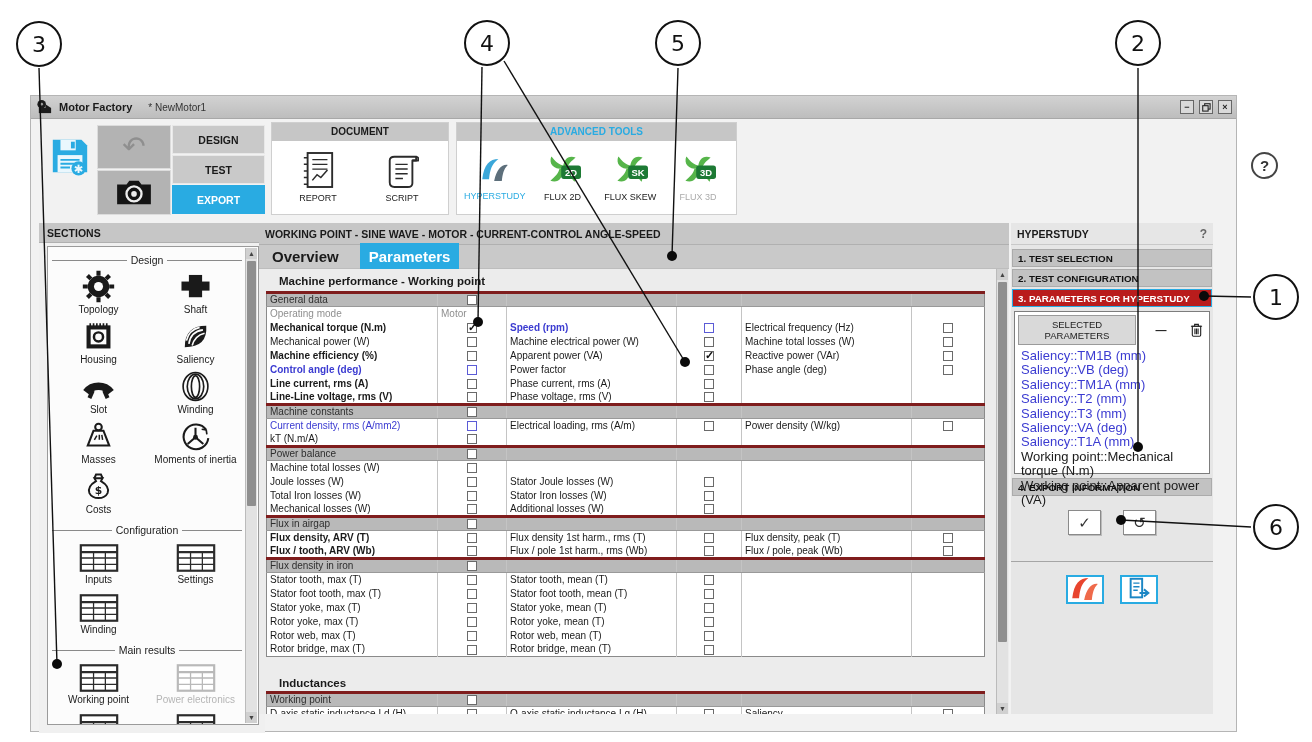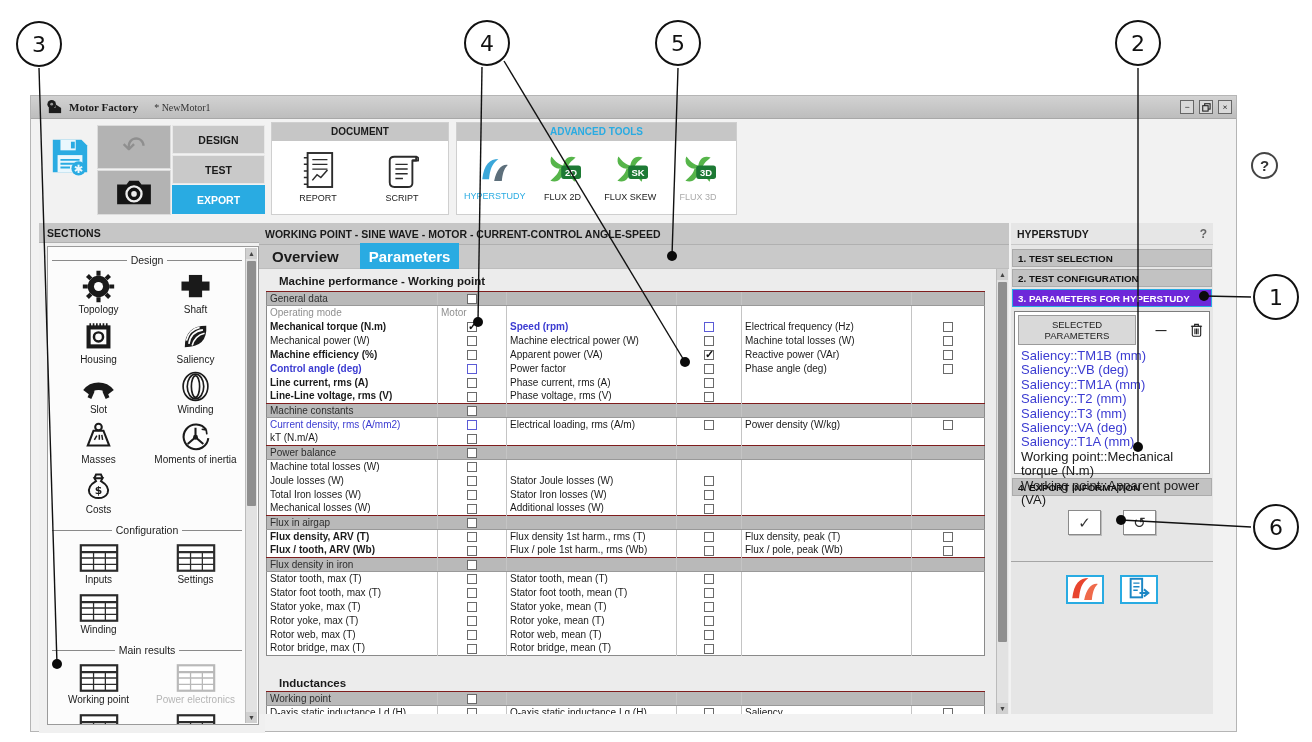--- a/index.html
+++ b/index.html
@@ -3,21 +3,21 @@
 <meta charset="utf-8">
 <style>
   html,body{margin:0;padding:0;background:#fff;}
   *{box-sizing:border-box;}
   .page{position:relative;width:1312px;height:742px;background:#fff;overflow:hidden;
         font-family:"Liberation Sans",sans-serif;font-size:10px;color:#1a1a1a;}
 
   
   .app{position:absolute;left:30px;top:95px;width:1207px;height:637px;background:#f2f2f2;border:1px solid #b5b5b5;}
   .titlebar{position:absolute;left:0;top:0;right:0;height:23px;background:linear-gradient(#d2d2d2,#bdbdbd);
-            border-bottom:1px solid #a8a8a8;display:flex;align-items:center;padding-left:15px;font-family:Liberation Serif, serif;}
+            border-bottom:1px solid #a8a8a8;display:flex;align-items:center;padding-left:5px;}
   .titlebar .app-title{font-weight:bold;font-size:11px;margin-left:6px;}
   .titlebar .doc-title{font-size:10px;color:#333;margin-left:16px;}
   .win-controls{position:absolute;right:4px;top:4px;display:flex;gap:5px;}
   .win-btn{width:14px;height:14px;background:#d9d9d9;border:1px solid #666;display:flex;align-items:center;justify-content:center;
            font-size:9px;font-weight:bold;color:#222;line-height:1;}
 
   
   .tb-save{position:absolute;left:16px;top:36px;width:46px;height:52px;display:flex;align-items:center;justify-content:center;}
   .tb-gray{position:absolute;background:#b3b3b3;border:1px solid #dcdcdc;display:flex;align-items:center;justify-content:center;}
   .tb-undo{left:66px;top:29px;width:74px;height:44px;color:#8f8f8f;font-size:28px;line-height:1;}
@@ -60,40 +60,40 @@
   .mheader{height:22px;background:#c6c6c6;font-weight:bold;font-size:10.5px;padding:5px 0 0 6px;border-bottom:1px solid #b0b0b0;white-space:nowrap;}
   .tabbar{height:24px;background:#c9c9c9;display:flex;align-items:center;padding-left:4px;border-bottom:1px solid #bdbdbd;}
   .tab{font-weight:bold;font-size:15px;padding:5px 9px;color:#1a1a1a;}
   .tab.active{background:#29abe2;color:#fff;margin-left:12px;}
   .mcontent{position:absolute;left:0;right:0;top:46px;height:445px;background:#ececec;overflow:hidden;}
   .mtitle{position:absolute;left:20px;font-weight:bold;font-size:11.5px;white-space:nowrap;}
   table.params{position:absolute;left:7px;border-collapse:collapse;table-layout:fixed;width:718px;background:#fff;
                border:1px solid #8a8a8a;font-size:10px;}
   table.params td{height:14px;line-height:12px;padding:0 3px;border-left:1px solid #c4c4c4;overflow:hidden;white-space:nowrap;}
   table.params td:first-child{border-left:none;}
-  table.params tr.grp td{background:#b9b9b9;border-top:1px solid #7f1d1d;border-bottom:1px solid #999;color:#2e2e2e;}
+  table.params tr.grp td{background:#b9b9b9;border-top:3px solid #7f1d1d;border-bottom:1px solid #999;color:#2e2e2e;}
   td.lbl.bold{font-weight:bold;}
   td.lbl.blue{color:#3b3bd1;}
   td.lbl.boldblue{color:#3b3bd1;font-weight:bold;}
   td.lbl.gray{color:#8f8f8f;}
   td.cbc{text-align:center;}
   .cb{display:inline-block;width:10px;height:10px;border:1px solid #6a6a6a;background:#fff;vertical-align:middle;position:relative;}
   .cb.blue{border-color:#5b5bd6;}
   .cb.checked::after{content:"✓";position:absolute;left:0px;top:-3px;font-size:11px;font-weight:bold;color:#111;}
   .cbtext{color:#8f8f8f;display:block;text-align:left;}
   .panel-main .vscroll{right:1px;top:0;bottom:0;}
 
   
   .panel-hs{position:absolute;left:980px;top:127px;width:202px;height:491px;background:#e6e6e6;}
   .hs-header{height:22px;display:flex;align-items:center;padding:0 6px;border-bottom:1px solid #c9c9c9;}
   .hs-header .hs-title{font-weight:bold;font-size:10.5px;flex:1;}
   .hs-header .hs-help{color:#666;font-weight:bold;font-size:12px;}
   .hs-bar{height:18px;background:#c2c2c2;border:1px solid #ababab;margin:2px 1px 0;font-weight:bold;font-size:9.8px;
           padding:3px 0 0 5px;color:#111;white-space:nowrap;overflow:hidden;}
-  .hs-bar.active{background:#6d28d9;border-color:#29abe2;color:#fff;}
+  .hs-bar.active{background:#b91c1c;border-color:#29abe2;color:#fff;}
   .sp-box{margin:4px 3px 0;height:163px;border:1px solid #7d7d7d;background:#fff;}
   .sp-head{display:flex;align-items:center;padding:3px 3px 2px;gap:16px;}
   .sp-label{flex:1;border:1px solid #9a9a9a;background:#d9d9d9;text-align:center;font-size:9.5px;padding:3px 0;color:#222;}
   .sp-minus{width:18px;text-align:center;font-weight:bold;font-size:11px;color:#222;}
   .sp-trash{width:20px;display:flex;justify-content:center;}
   .sp-list{padding:2px 6px;font-size:13px;line-height:14.4px;}
   .sp-item.blue{color:#3b3bd1;}
   .sp-item.black{color:#1a1a1a;}
   .hs-btn-row{display:flex;justify-content:center;gap:22px;margin-top:14px;}
   .sq-btn{width:33px;height:25px;border:1px solid #8a8a8a;background:#fff;display:flex;align-items:center;justify-content:center;

